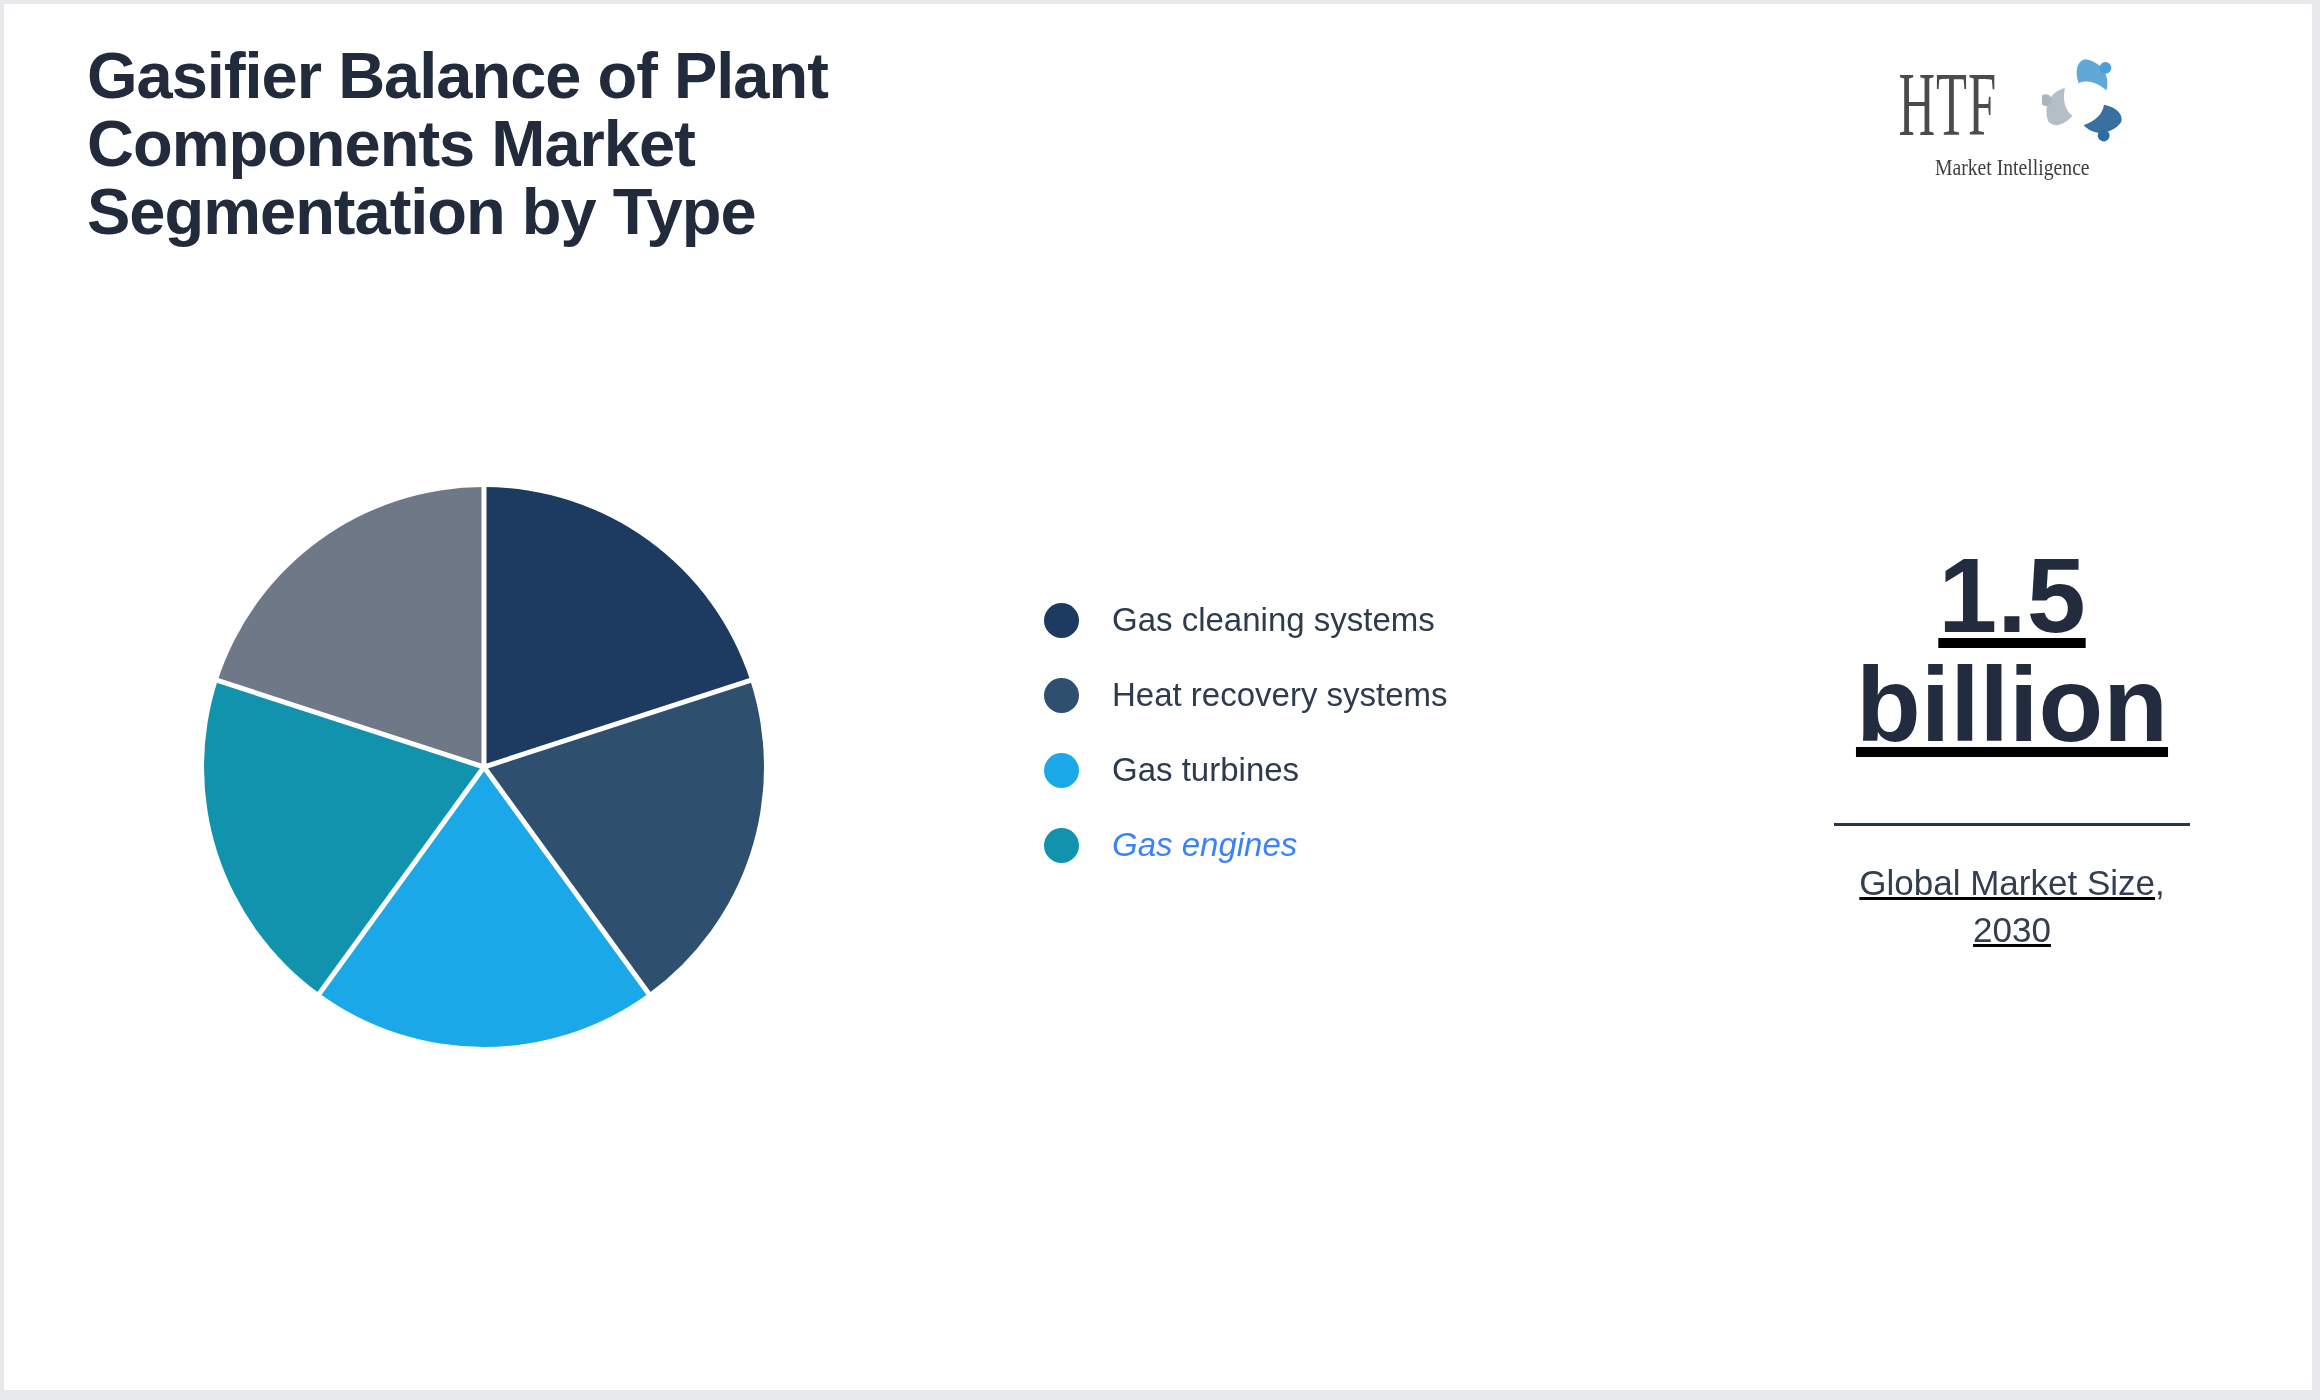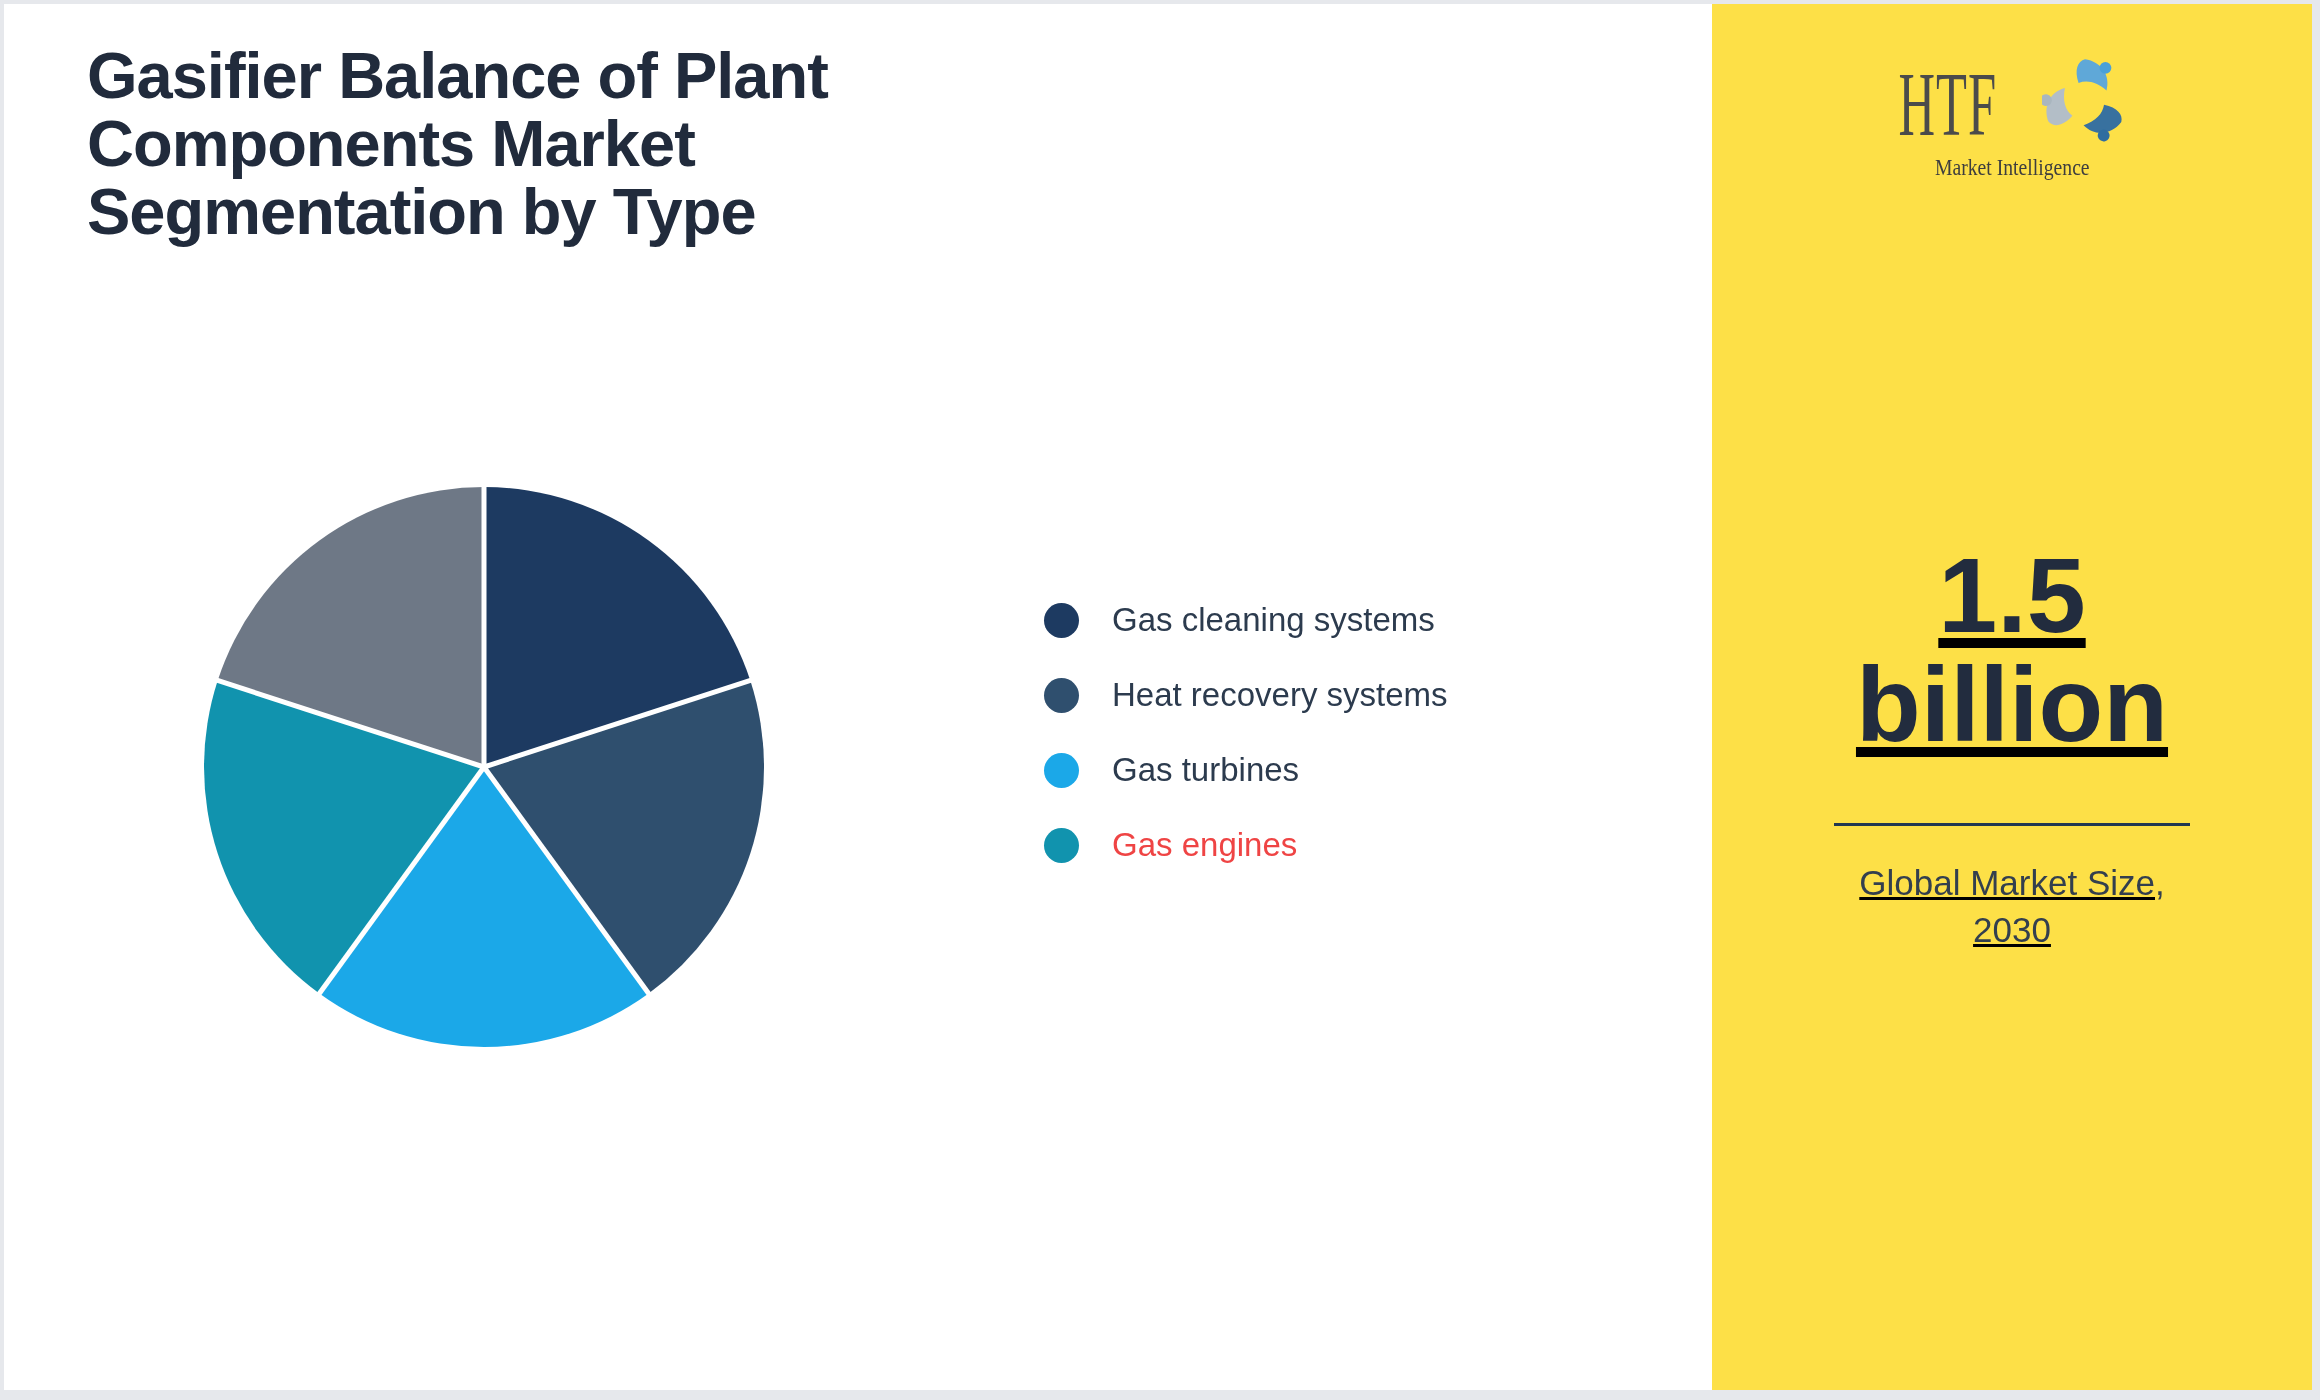--- a/index.html
+++ b/index.html
@@ -59,26 +59,26 @@
         <li>
           <span class="dot" style="background: rgb(47, 79, 110);"></span>
           <span class="lbl" style="color: rgb(44, 59, 78);">Heat recovery systems</span>
         </li>
         <li>
           <span class="dot" style="background: rgb(27, 168, 232);"></span>
           <span class="lbl" style="color: rgb(44, 59, 78);">Gas turbines</span>
         </li>
         <li>
           <span class="dot" style="background: rgb(17, 147, 174);"></span>
-          <span class="lbl" style="color: #ef4444;">Gas engines</span>
+          <span class="lbl" style="color: #3b82f6; font-style: italic;">Gas engines</span>
         </li>
       </ul>
   </main>
 
-  <aside class="sidebar" style="background: #fde047;">
+  <aside class="sidebar" style="background: #ffffff;">
     <div class="logo-block">
       <div class="logo-row">
         <span class="htf-text">HTF</span>
         <svg class="swirl" id="swirl" viewBox="0 0 80 80">
           <g id="swirl-g0">
             <path d="M40,3 C55,5 64,18 60,32 C51,24 42,22 34,25 C30,13 33,5 40,3 Z" fill="#5fa8d8"></path>
             <circle cx="59" cy="11" r="5.5" fill="#4aa0d8"></circle>
           </g>
           <g id="swirl-g1" transform="rotate(120 40 42)">
             <path d="M40,3 C55,5 64,18 60,32 C51,24 42,22 34,25 C30,13 33,5 40,3 Z" fill="#38719f"></path>

